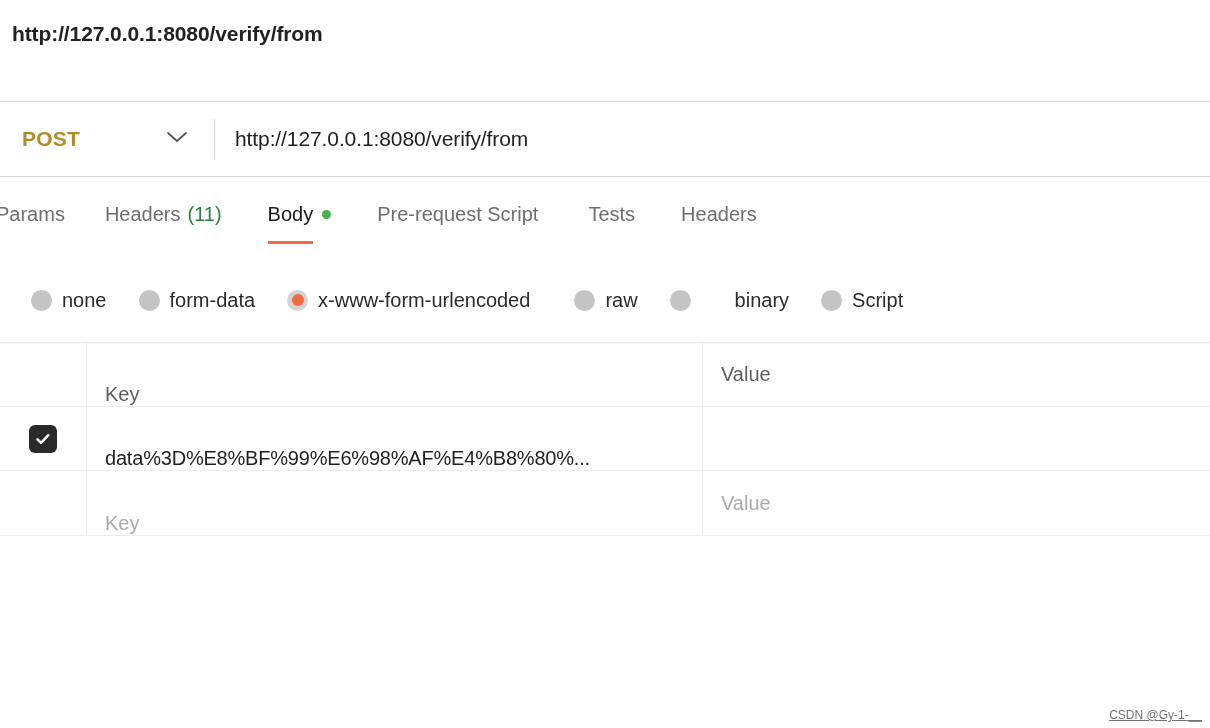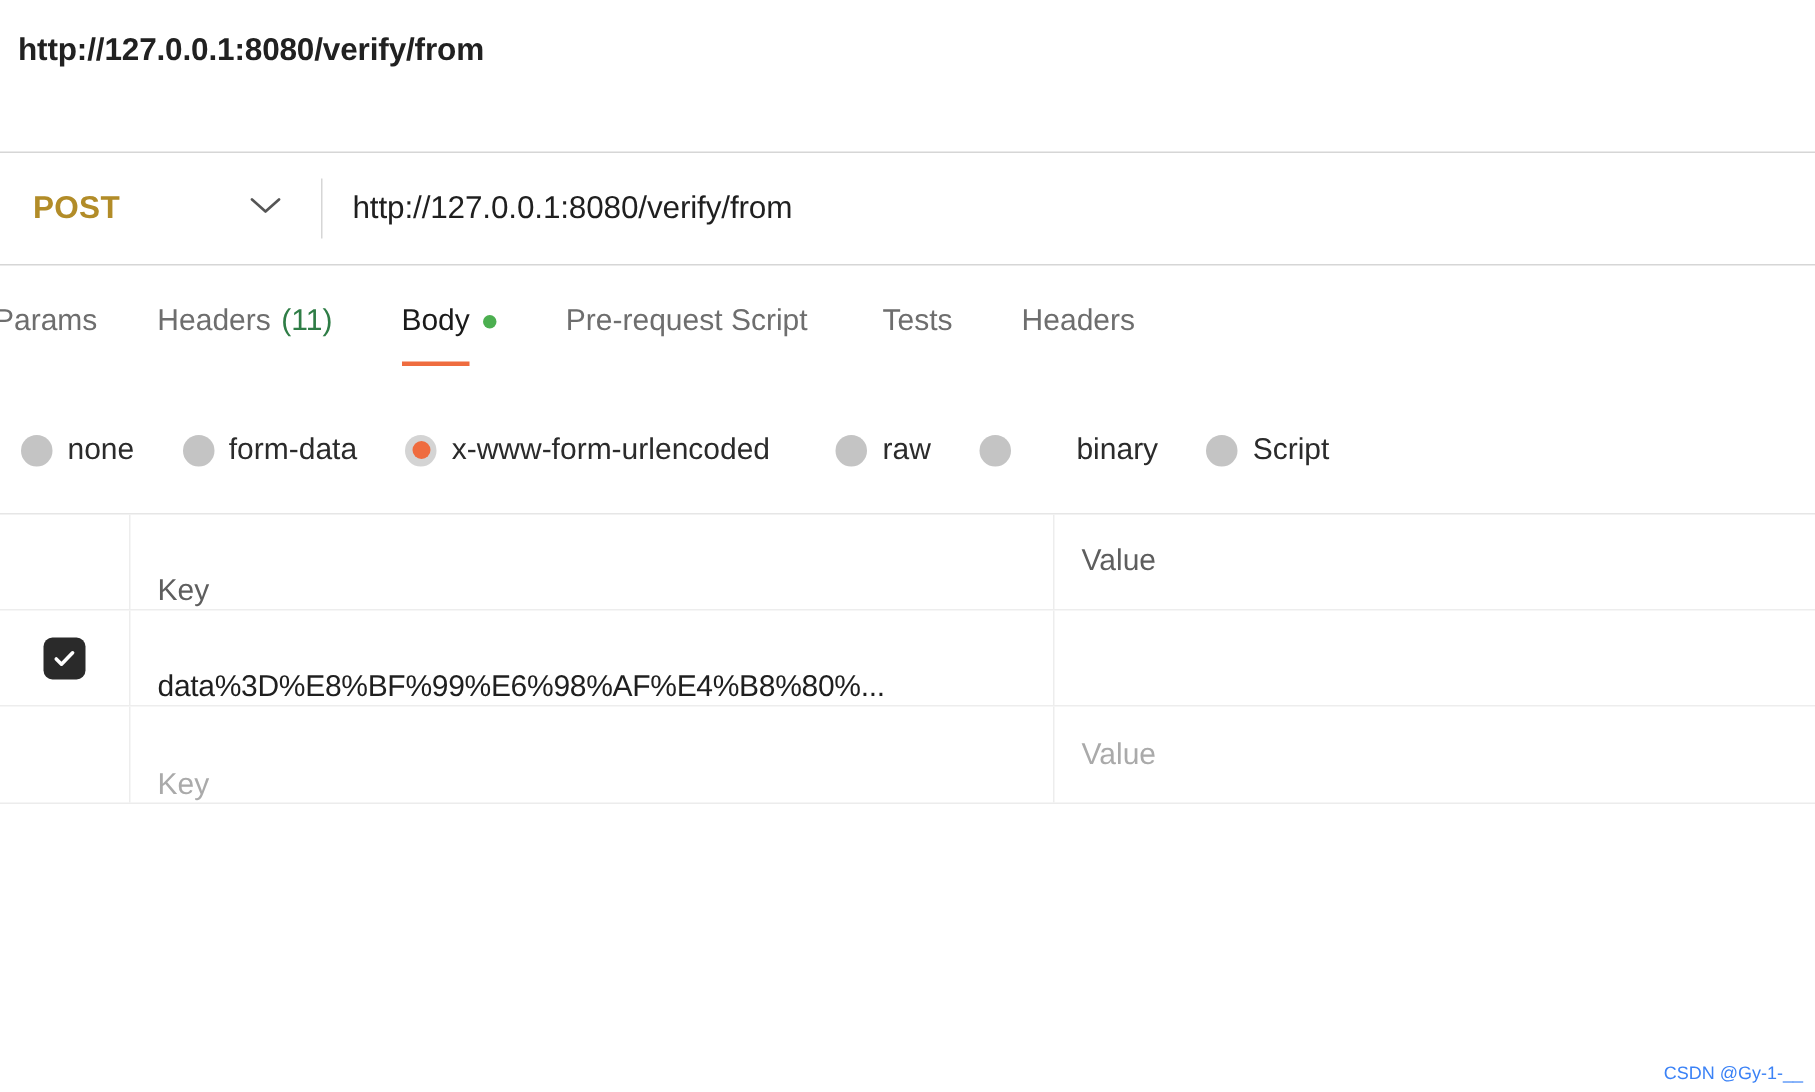--- a/index.html
+++ b/index.html
@@ -115,21 +115,21 @@
     left: 0;
     right: 18px;
     bottom: 0;
     height: 3px;
     background: #ef6c3f;
   }
 
   
   .bodytypes {
     position: absolute;
-    left: 0;
+    left: 17px;
     top: 278px;
     width: 1076px;
     height: 44px;
     display: flex;
     align-items: center;
   }
   .radio-item {
     display: flex;
     align-items: center;
     gap: 10px;
@@ -232,22 +232,23 @@
     justify-content: center;
     cursor: pointer;
   }
 
   
   .watermark {
     position: absolute;
     right: 8px;
     bottom: 6px;
     font-size: 12px;
-    color: #3b82f6;
-    white-space: nowrap;
+    color: #737373;
+    white-space: nowrap;
+    text-decoration: underline;
   }
 </style>
 </head>
 <body>
 
 <div class="page-title">http://127.0.0.1:8080/verify/from</div>
 
 <div class="url-bar">
   <div class="method-select">
     <span class="method-label">POST</span>

